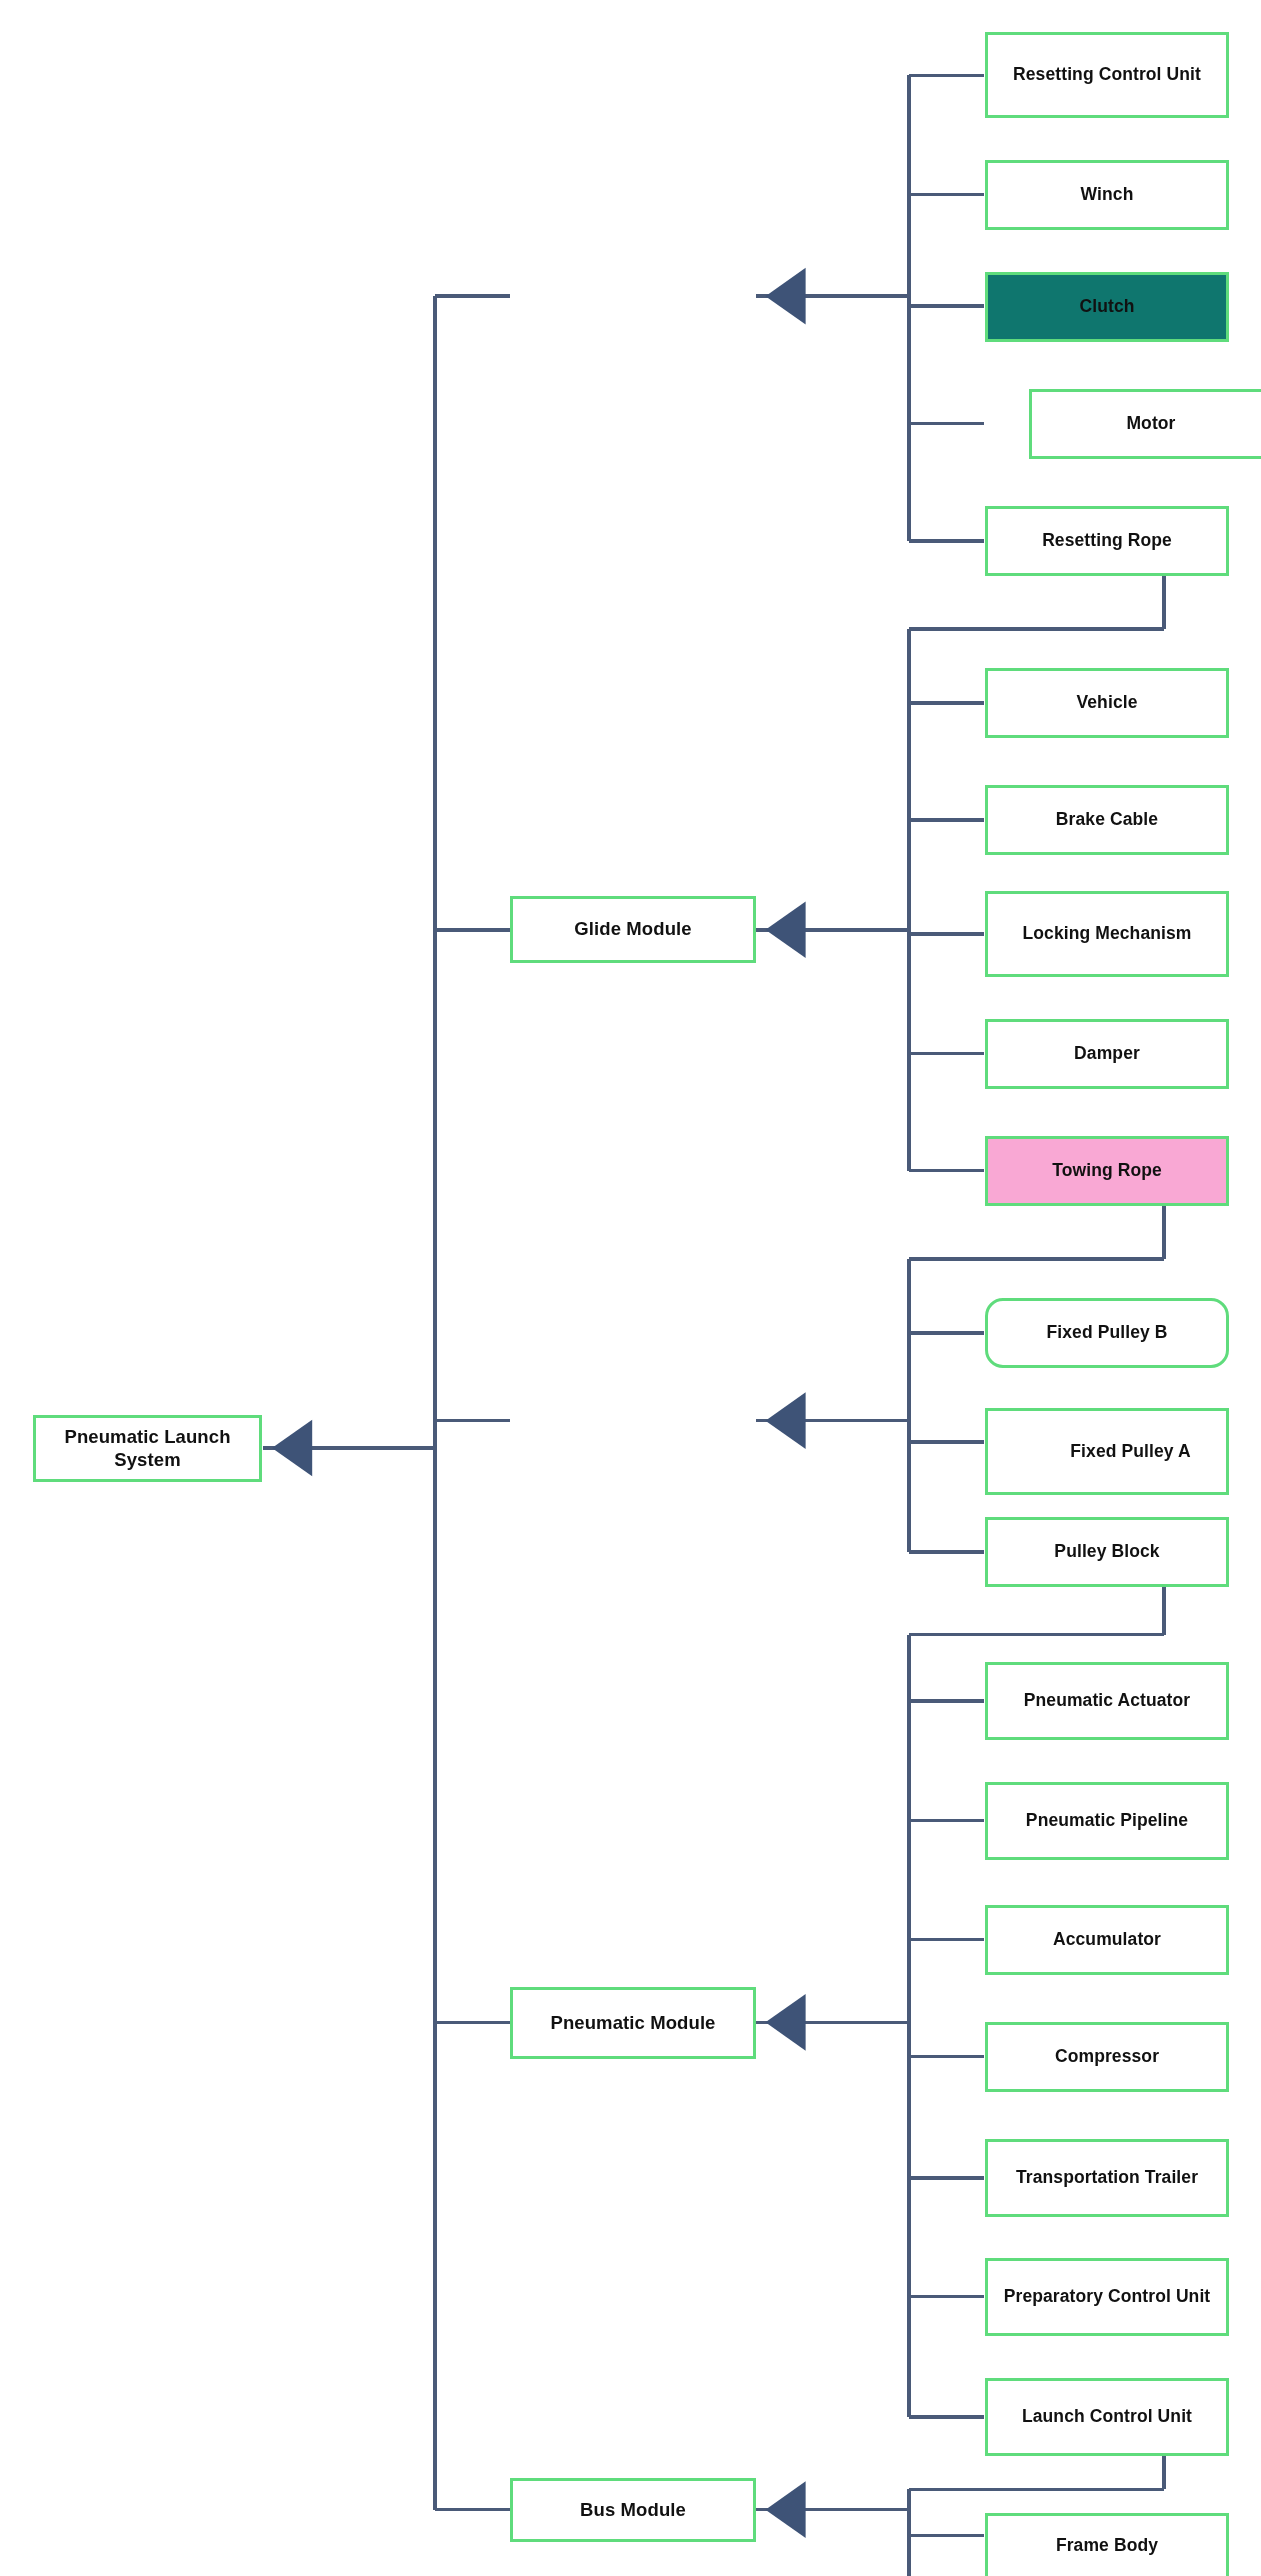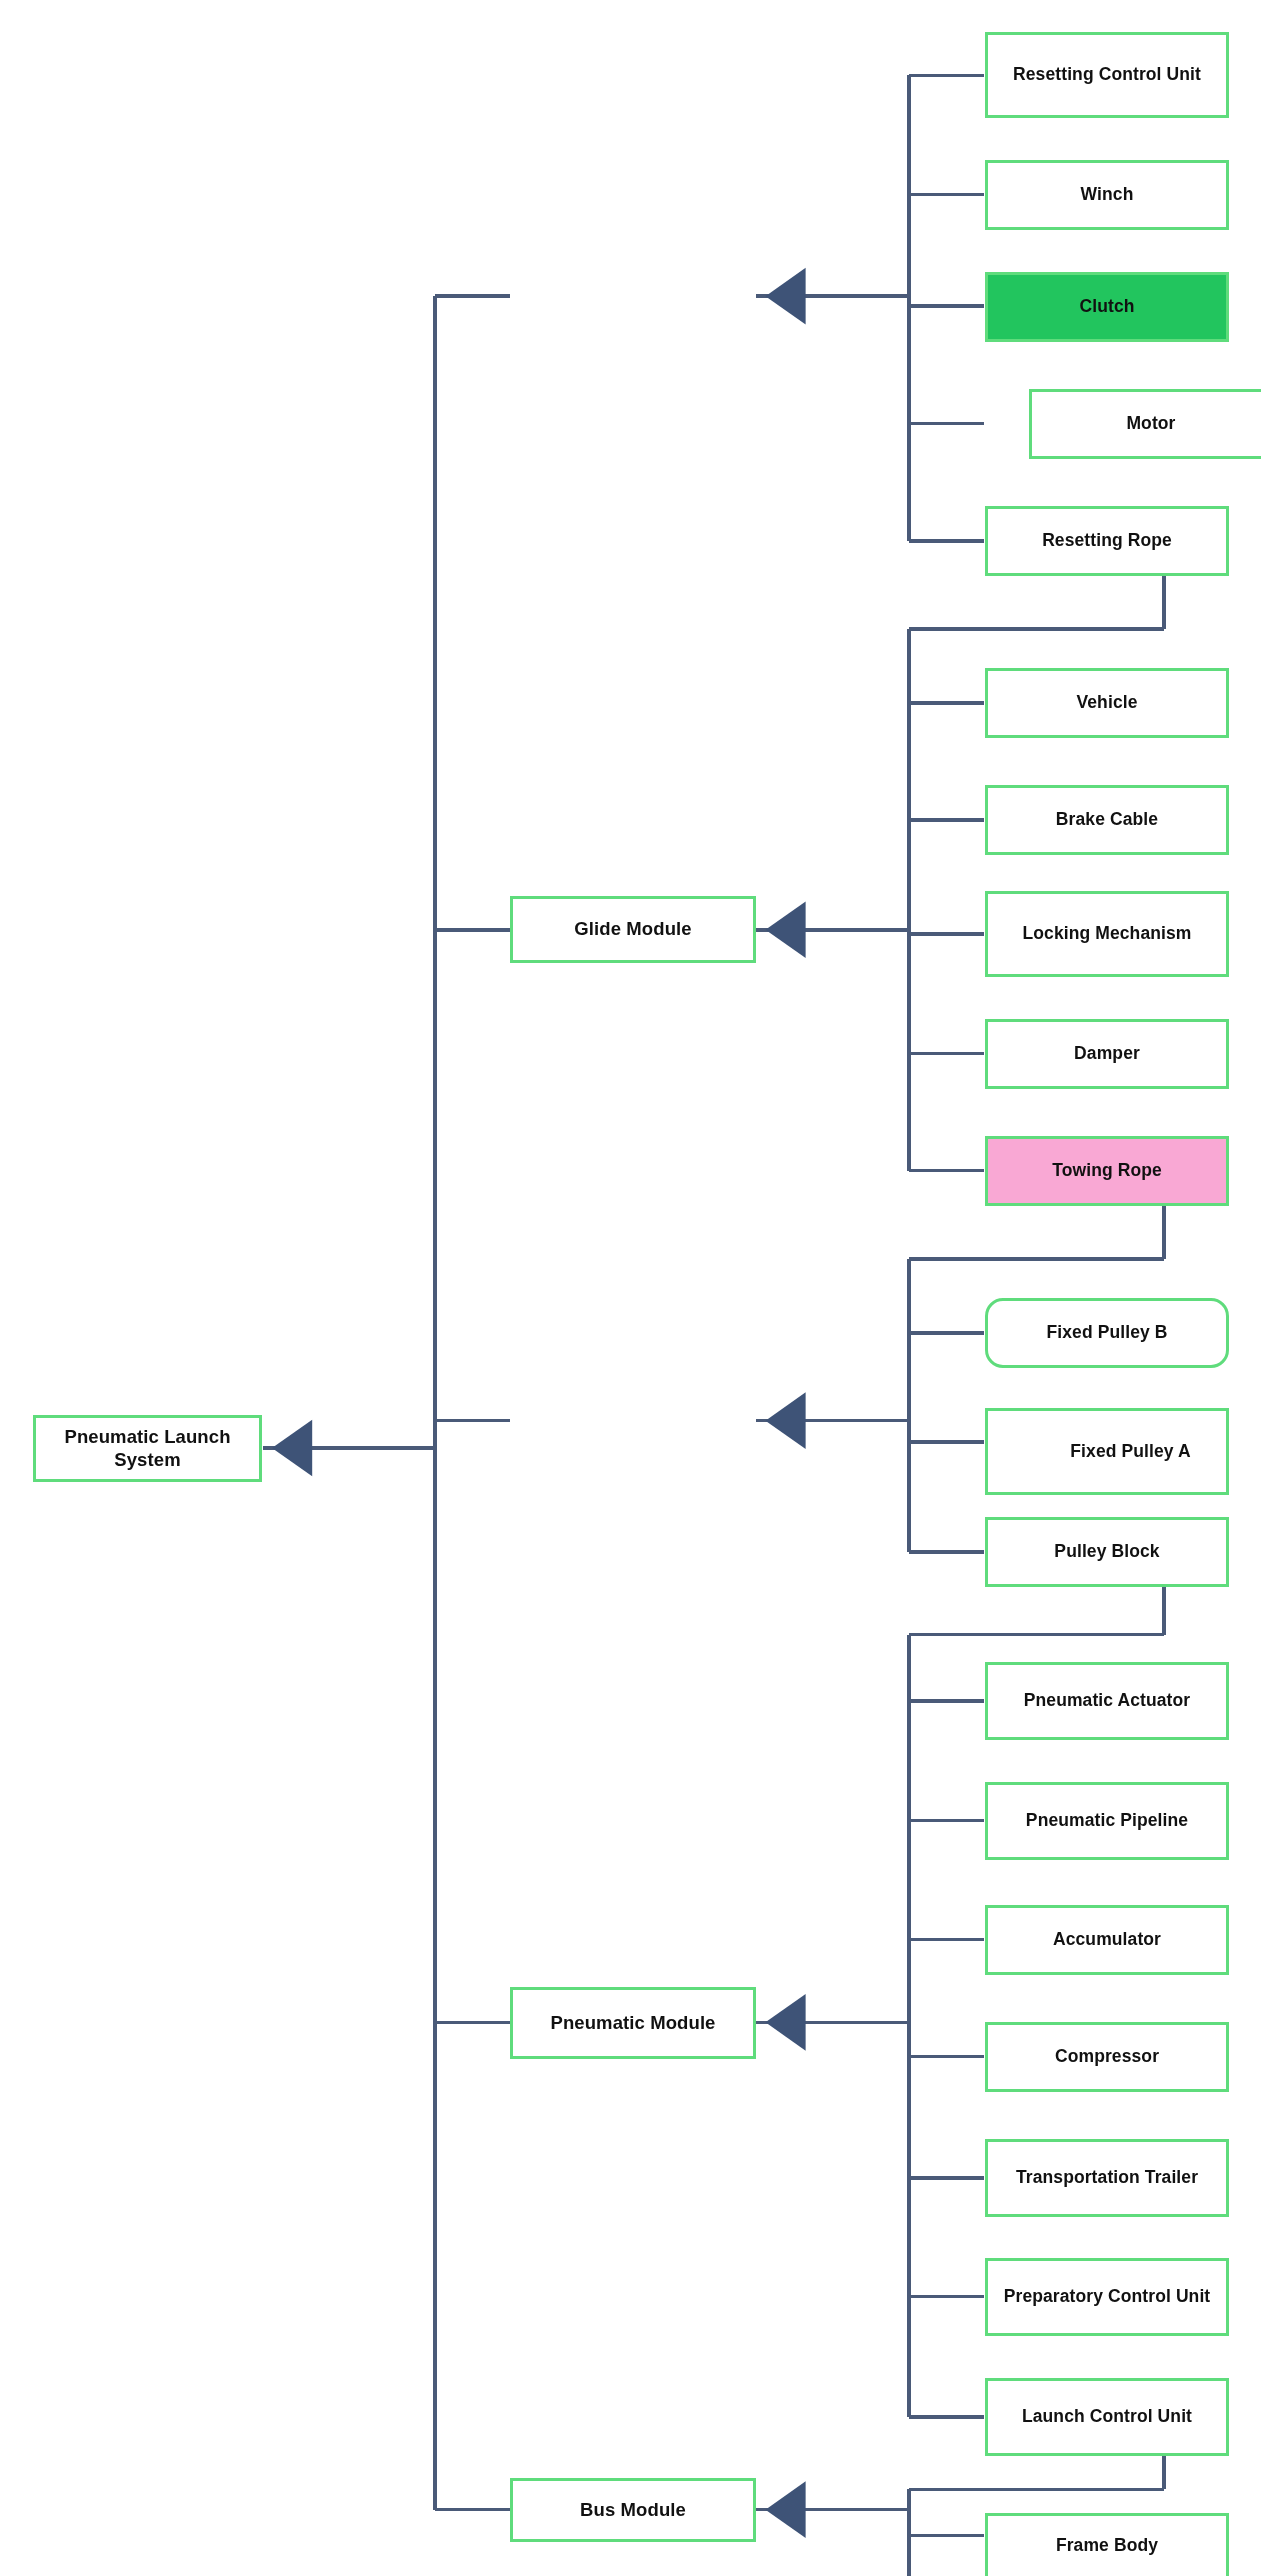--- a/index.html
+++ b/index.html
@@ -81,21 +81,21 @@
     </svg>
 <div class="node root" style="left: 33px; top: 1415px; width: 229px; height: 67px; border-color: rgb(95, 220, 124); background: rgb(255, 255, 255); color: rgb(17, 17, 17);">
       <span>Pneumatic Launch System</span>
     </div>
     <div class="node leaf" style="left: 985px; top: 32px; width: 244px; height: 86px; border-color: rgb(95, 220, 124); background: rgb(255, 255, 255); color: rgb(17, 17, 17);">
       <span>Resetting Control Unit</span>
     </div>
     <div class="node leaf" style="left: 985px; top: 160px; width: 244px; height: 70px; border-color: rgb(95, 220, 124); background: rgb(255, 255, 255); color: rgb(17, 17, 17);">
       <span>Winch</span>
     </div>
-    <div class="node leaf" style="left: 985px; top: 272px; width: 244px; height: 70px; border-color: rgb(95, 220, 124); background: #22c55e; color: rgb(17, 17, 17);">
+    <div class="node leaf" style="left: 985px; top: 272px; width: 244px; height: 70px; border-color: rgb(95, 220, 124); background: #0f766e; color: rgb(17, 17, 17);">
       <span>Clutch</span>
     </div>
     <div class="node leaf" style="left: 985px; top: 389px; width: 244px; height: 70px; border-color: rgb(95, 220, 124); background: rgb(255, 255, 255); color: rgb(17, 17, 17); margin-left: 44px;">
       <span>Motor</span>
     </div>
     <div class="node leaf" style="left: 985px; top: 506px; width: 244px; height: 70px; border-color: rgb(95, 220, 124); background: rgb(255, 255, 255); color: rgb(17, 17, 17);">
       <span>Resetting Rope</span>
     </div>
     <div class="node module" style="left: 510px; top: 896px; width: 246px; height: 67px; border-color: rgb(95, 220, 124); background: rgb(255, 255, 255); color: rgb(17, 17, 17);">
       <span>Glide Module</span>

